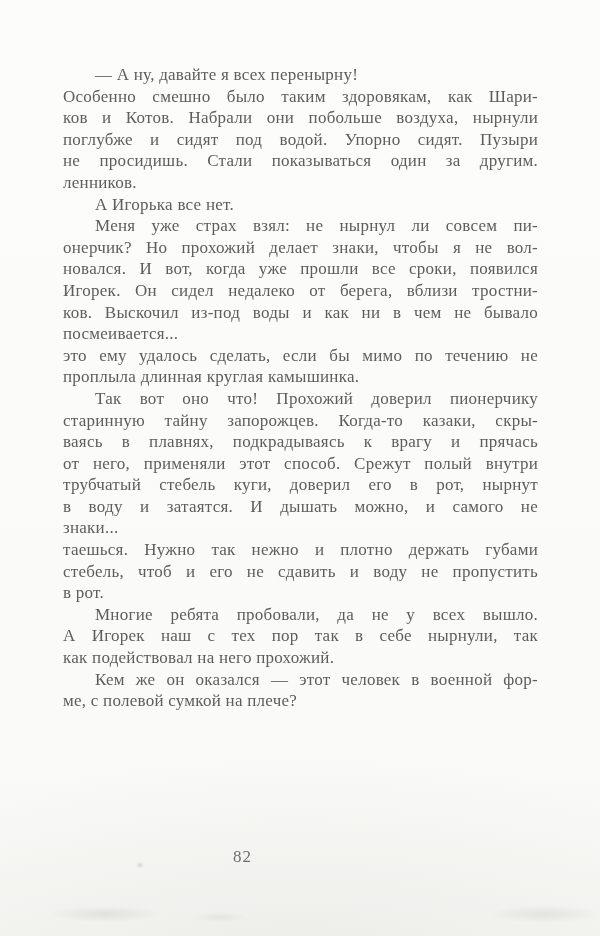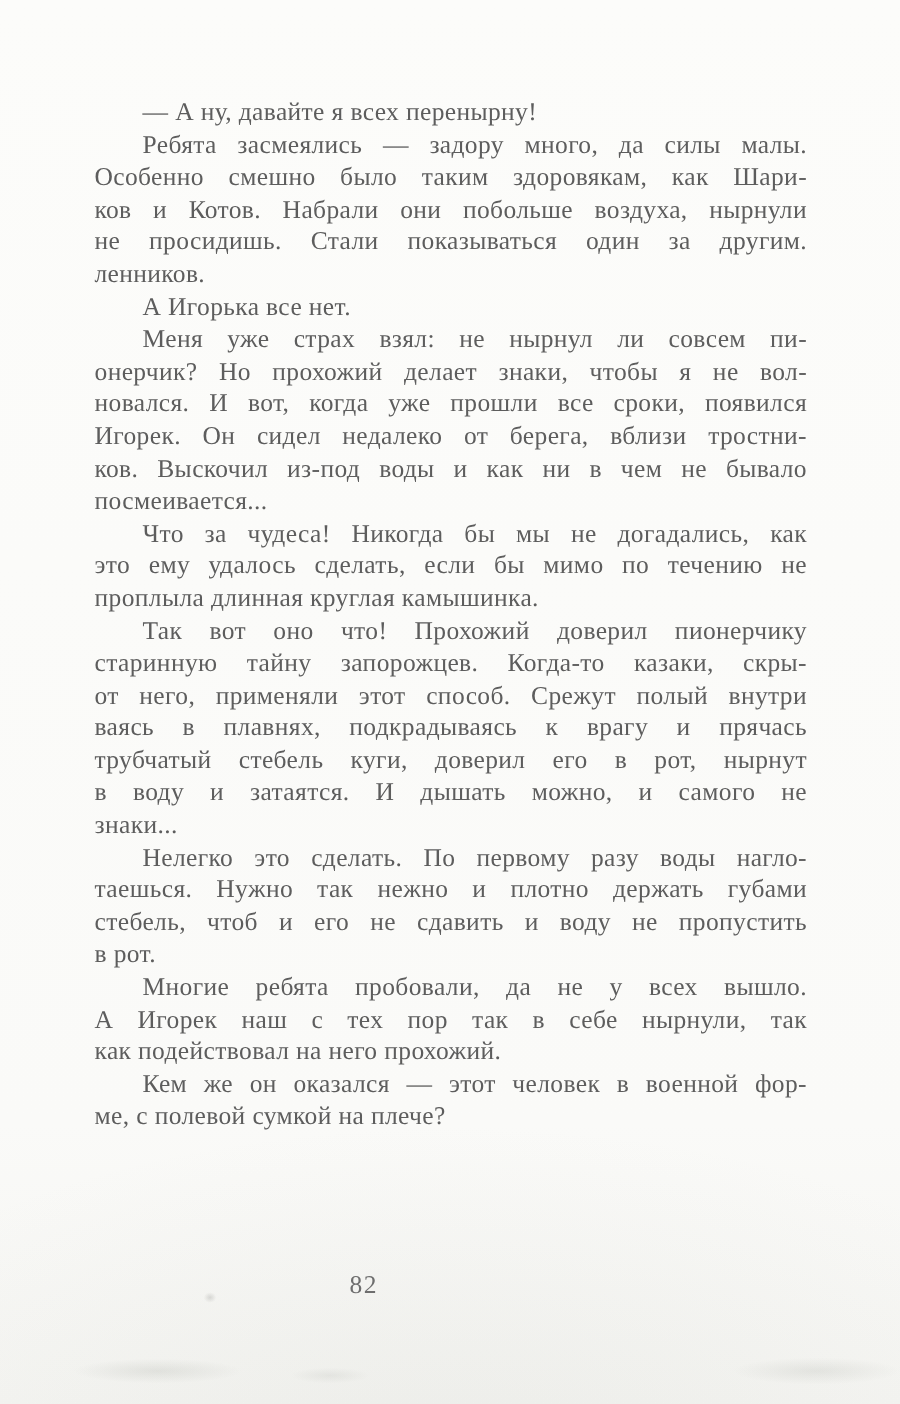--- a/index.html
+++ b/index.html
@@ -72,43 +72,41 @@
     left: 134px; top: 860px; width: 12px; height: 10px;
     background: radial-gradient(50% 50% at 50% 50%, rgba(110,110,105,0.22) 0%, rgba(110,110,105,0) 70%);
   }
 </style>
 </head>
 <body>
 
 <div class="scan-page">
   <div class="text-block">
       <div class="line indent">— А ну, давайте я всех перенырну!</div>
-      <div class="line indent justify">Ребята засмеялись — задору много, да силы малы.</div>
       <div class="line justify">Особенно смешно было таким здоровякам, как Шари-</div>
       <div class="line justify">ков и Котов. Набрали они побольше воздуха, нырнули</div>
+      <div class="line justify">поглубже и сидят под водой. Упорно сидят. Пузыри</div>
       <div class="line justify">не просидишь. Стали показываться один за другим.</div>
       <div class="line">ленников.</div>
       <div class="line indent">А Игорька все нет.</div>
       <div class="line indent justify">Меня уже страх взял: не нырнул ли совсем пи-</div>
       <div class="line justify">онерчик? Но прохожий делает знаки, чтобы я не вол-</div>
       <div class="line justify">новался. И вот, когда уже прошли все сроки, появился</div>
       <div class="line justify">Игорек. Он сидел недалеко от берега, вблизи тростни-</div>
       <div class="line justify">ков. Выскочил из-под воды и как ни в чем не бывало</div>
       <div class="line">посмеивается...</div>
-      <div class="line indent justify">Что за чудеса! Никогда бы мы не догадались, как</div>
       <div class="line justify">это ему удалось сделать, если бы мимо по течению не</div>
       <div class="line">проплыла длинная круглая камышинка.</div>
       <div class="line indent justify">Так вот оно что! Прохожий доверил пионерчику</div>
       <div class="line justify">старинную тайну запорожцев. Когда-то казаки, скры-</div>
+      <div class="line justify">ваясь в плавнях, подкрадываясь к врагу и прячась</div>
       <div class="line justify">от него, применяли этот способ. Срежут полый внутри</div>
-      <div class="line justify">ваясь в плавнях, подкрадываясь к врагу и прячась</div>
       <div class="line justify">трубчатый стебель куги, доверил его в рот, нырнут</div>
       <div class="line justify">в воду и затаятся. И дышать можно, и самого не</div>
       <div class="line">знаки...</div>
-      <div class="line indent justify">Нелегко это сделать. По первому разу воды нагло-</div>
       <div class="line justify">таешься. Нужно так нежно и плотно держать губами</div>
       <div class="line justify">стебель, чтоб и его не сдавить и воду не пропустить</div>
       <div class="line">в рот.</div>
       <div class="line indent justify">Многие ребята пробовали, да не у всех вышло.</div>
       <div class="line justify">А Игорек наш с тех пор так в себе нырнули, так</div>
       <div class="line">как подействовал на него прохожий.</div>
       <div class="line indent justify">Кем же он оказался — этот человек в военной фор-</div>
       <div class="line">ме, с полевой сумкой на плече?</div>
     </div>
   <div class="page-number">82</div>

